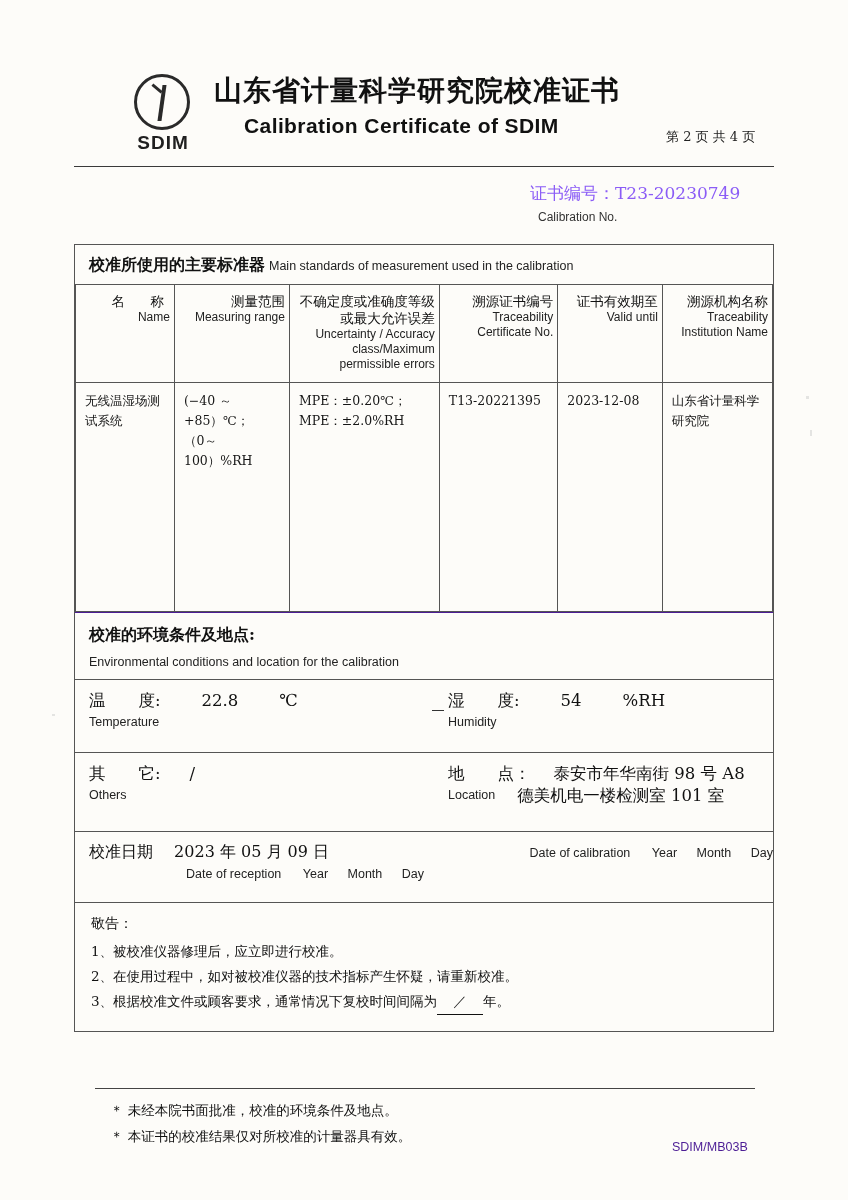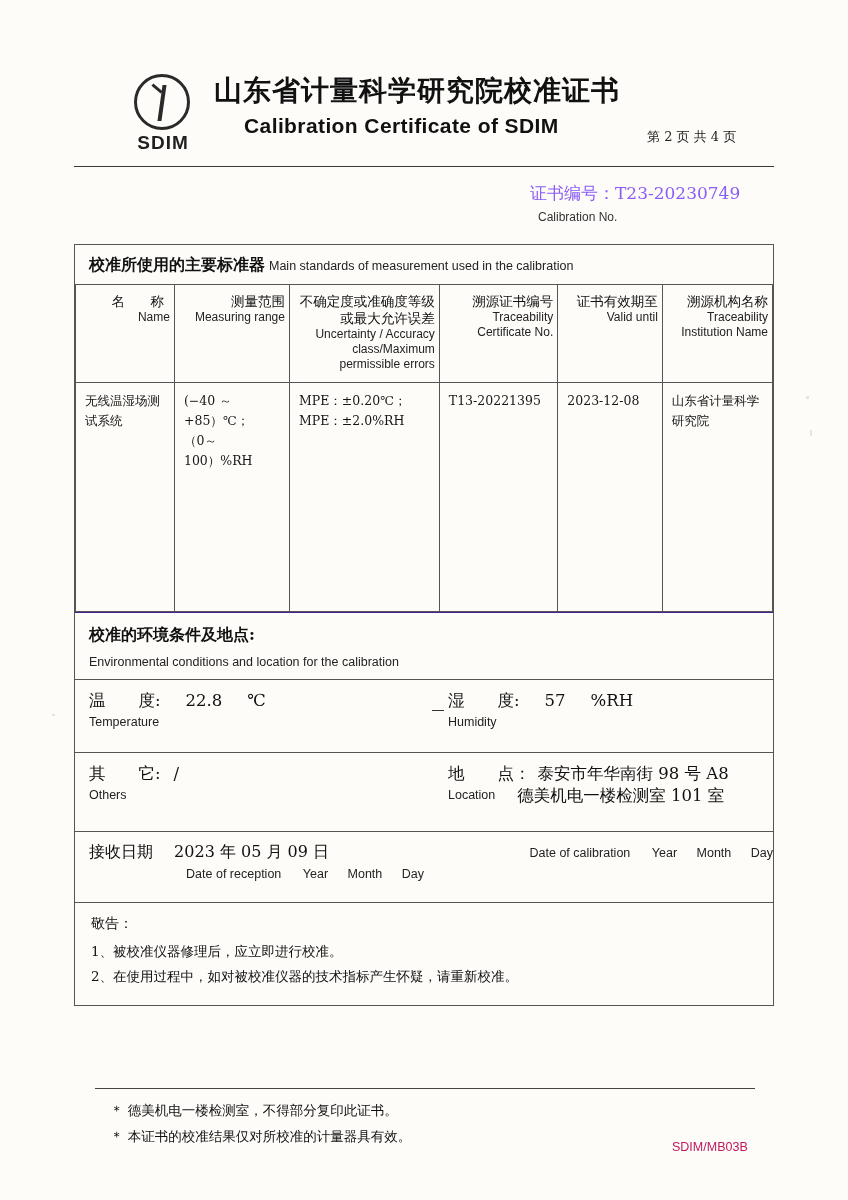--- a/index.html
+++ b/index.html
@@ -96,21 +96,21 @@
     top: 44px;
     font-family: "Liberation Sans", sans-serif;
     font-weight: bold;
     font-size: 21px;
     letter-spacing: 0.4px;
     color: #111;
     white-space: nowrap;
   }
   .page-count {
     position: absolute;
-    left: 573px;
+    left: 592px;
     top: 58px;
     font-family: "DejaVu Serif", serif;
     font-size: 13px;
     color: #222;
     white-space: nowrap;
   }
   .header-rule {
     position: absolute;
     left: 74px;
     top: 166px;
@@ -228,21 +228,21 @@
     font-size: 12.5px;
     color: #222;
     display: block;
     margin-top: 3px;
   }
   .val {
     font-family: "DejaVu Serif", serif;
     font-size: 16.5px;
     color: #111;
   }
-  .env-inline { display: flex; align-items: baseline; gap: 7px; }
+  .env-inline { display: flex; align-items: baseline; gap: 23px; }
   .dash-line {
     position: absolute;
     left: 8px;
     top: 30px;
     width: 12px;
     border-top: 1px solid #333;
   }
   .loc-second {
     font-family: "DejaVu Serif", serif;
     font-size: 16.5px;
@@ -309,21 +309,21 @@
     font-size: 13.5px;
     color: #111;
     line-height: 1.9;
   }
   .footer-code {
     position: absolute;
     left: 672px;
     top: 1140px;
     font-family: "Liberation Sans", sans-serif;
     font-size: 12.5px;
-    color: #be185d;
+    color: #4c1d95;
   }
   
   .speck {
     position: absolute;
     background: #cfcfcf;
     opacity: .55;
   }
 </style>
 </head>
 <body>
@@ -418,21 +418,21 @@
         <div class="env-inline">
           <span class="lab-cn">温　　度:</span>
           <span class="val" style="margin-left:18px">22.8</span>
           <span class="val" style="margin-left:18px">℃</span>
         </div>
         <span class="lab-en">Temperature</span>
       </div>
       <div class="env-cell right">
         <div class="env-inline">
           <span class="lab-cn">湿　　度:</span>
-          <span class="val" style="margin-left:18px">57</span>
+          <span class="val" style="margin-left:18px">54</span>
           <span class="val" style="margin-left:18px">%RH</span>
         </div>
         <span class="dash-line"></span>
         <span class="lab-en">Humidity</span>
       </div>
     </div>
 
     <div class="env-row" style="min-height:78px">
       <div class="env-cell">
         <div class="env-inline">
@@ -447,21 +447,21 @@
           <span class="val">泰安市年华南街 98 号 A8</span>
         </div>
         <span class="lab-en" style="display:inline-block;vertical-align:top">Location</span>
         <span class="loc-second" style="display:inline;margin-left:18px">德美机电一楼检测室 101 室</span>
       </div>
     </div>
 
     <div class="env-row" style="min-height:70px">
       <div class="env-cell">
         <div class="date-line">
-          <span>接收日期</span>
+          <span>校准日期</span>
           <span style="margin-left:16px">2023 年  05 月  09 日</span>
         </div>
         <span class="date-en">
           <span>Date of reception</span>
           <span class="sp1">Year</span>
           <span class="sp2">Month</span>
           <span class="sp2">Day</span>
         </span>
       </div>
       <div class="env-cell right">
@@ -471,24 +471,27 @@
           <span class="sp2">Month</span>
           <span class="sp2">Day</span>
         </span>
       </div>
     </div>
 
     <div class="notice">
       <div class="n-title">敬告：</div>
       <div class="n-item">1、被校准仪器修理后，应立即进行校准。</div>
       <div class="n-item">2、在使用过程中，如对被校准仪器的技术指标产生怀疑，请重新校准。</div>
+      <div class="n-item">
+        <span>3、根据校准文件或顾客要求，通常情况下复校时间间隔为</span><span class="blank-u">／</span><span>年。</span>
+      </div>
     </div>
 
   </div>
 
   <div class="footer-rule"></div>
   <div class="footer">
-    <div>＊ 德美机电一楼检测室，不得部分复印此证书。</div>
+    <div>＊ 未经本院书面批准，校准的环境条件及地点。</div>
     <div>＊ 本证书的校准结果仅对所校准的计量器具有效。</div>
   </div>
   <div class="footer-code">SDIM/MB03B</div>
 
 </div>
 
 </body></html>

